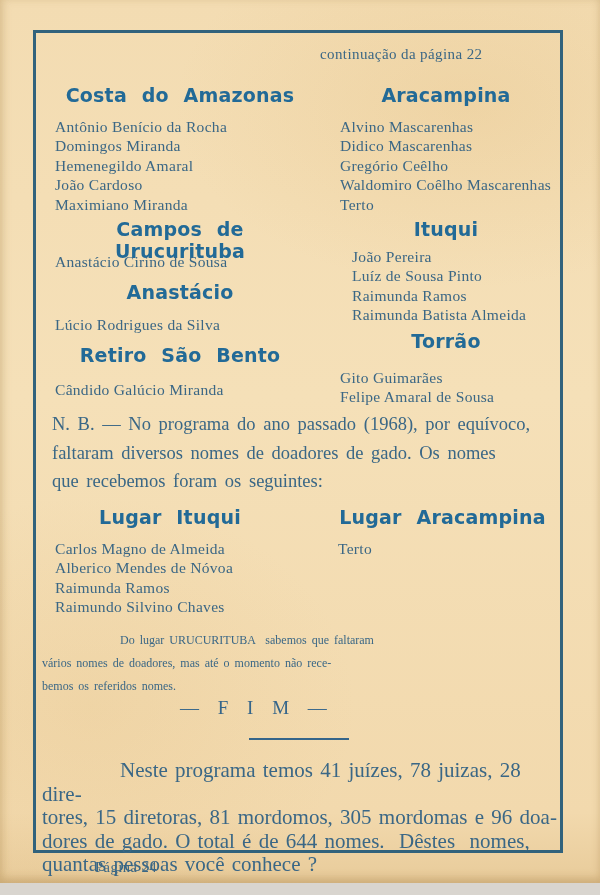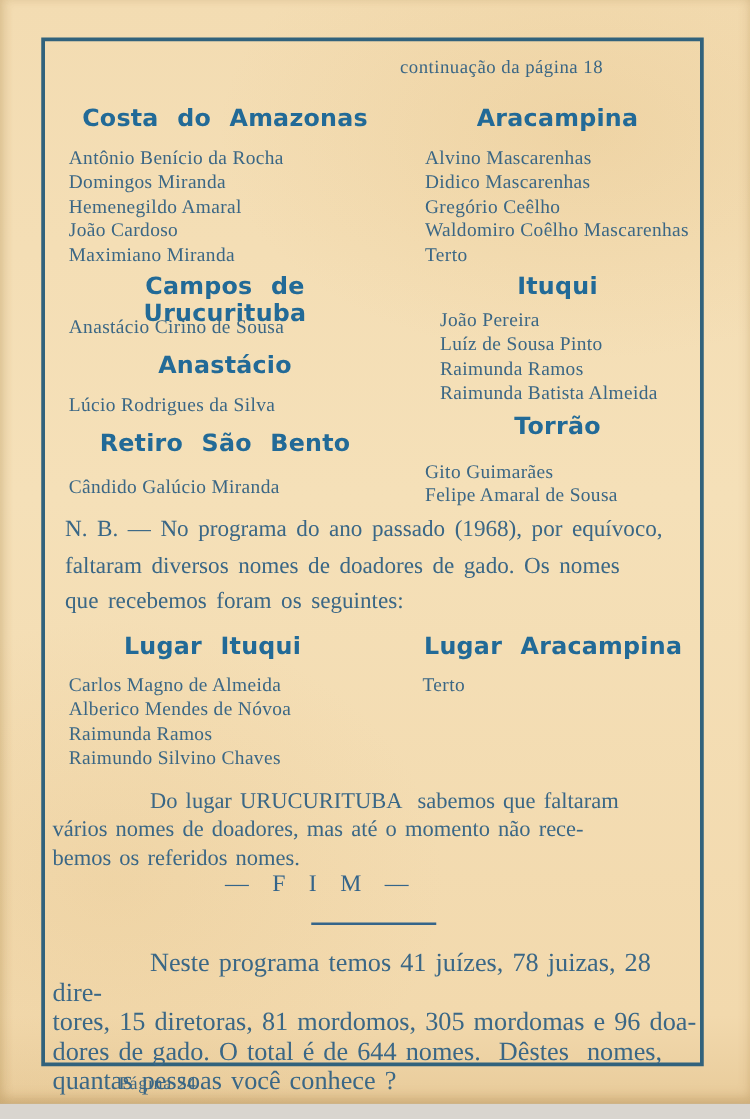--- a/index.html
+++ b/index.html
@@ -46,21 +46,21 @@
   .continuation{
     position:absolute;left:320px;top:46px;
     font-size:15px;color:#3b6785;letter-spacing:.4px;
   }
   .nb{
     left:52px;top:410px;width:500px;
     font-size:18.5px;line-height:28.5px;word-spacing:3px;
   }
   .uru{
     left:42px;top:629px;width:514px;
-    font-size:18px;line-height:23px;text-indent:78px;word-spacing:2px;
+    font-size:12px;line-height:23px;text-indent:78px;word-spacing:2px;
   }
   .fim{
     position:absolute;left:180px;top:697px;width:240px;
     text-align:left;font-size:19px;color:#35658a;
     letter-spacing:3px;word-spacing:8px;
   }
   .fim-rule{
     position:absolute;left:249px;top:738px;width:100px;height:0;
     border-top:2.5px solid #35658a;
   }
@@ -73,21 +73,21 @@
     font-size:14.5px;color:#3b6785;letter-spacing:.5px;
   }
 </style>
 </head>
 <body>
 
 <div class="page">
 
   <div class="frame"></div>
 
-  <div class="continuation">continuação da página 18</div>
+  <div class="continuation">continuação da página 22</div>
 
   <div class="heading" style="left:55px;top:84px;width:250px;">Costa do Amazonas</div>
   <div class="names" style="left:55px;top:117px;width:270px;">Antônio Benício da Rocha
 Domingos Miranda
 Hemenegildo Amaral
 João Cardoso
 Maximiano Miranda</div>
 
   <div class="heading" style="left:335px;top:84px;width:222px;">Aracampina</div>
   <div class="names" style="left:340px;top:117px;width:220px;">Alvino Mascarenhas

